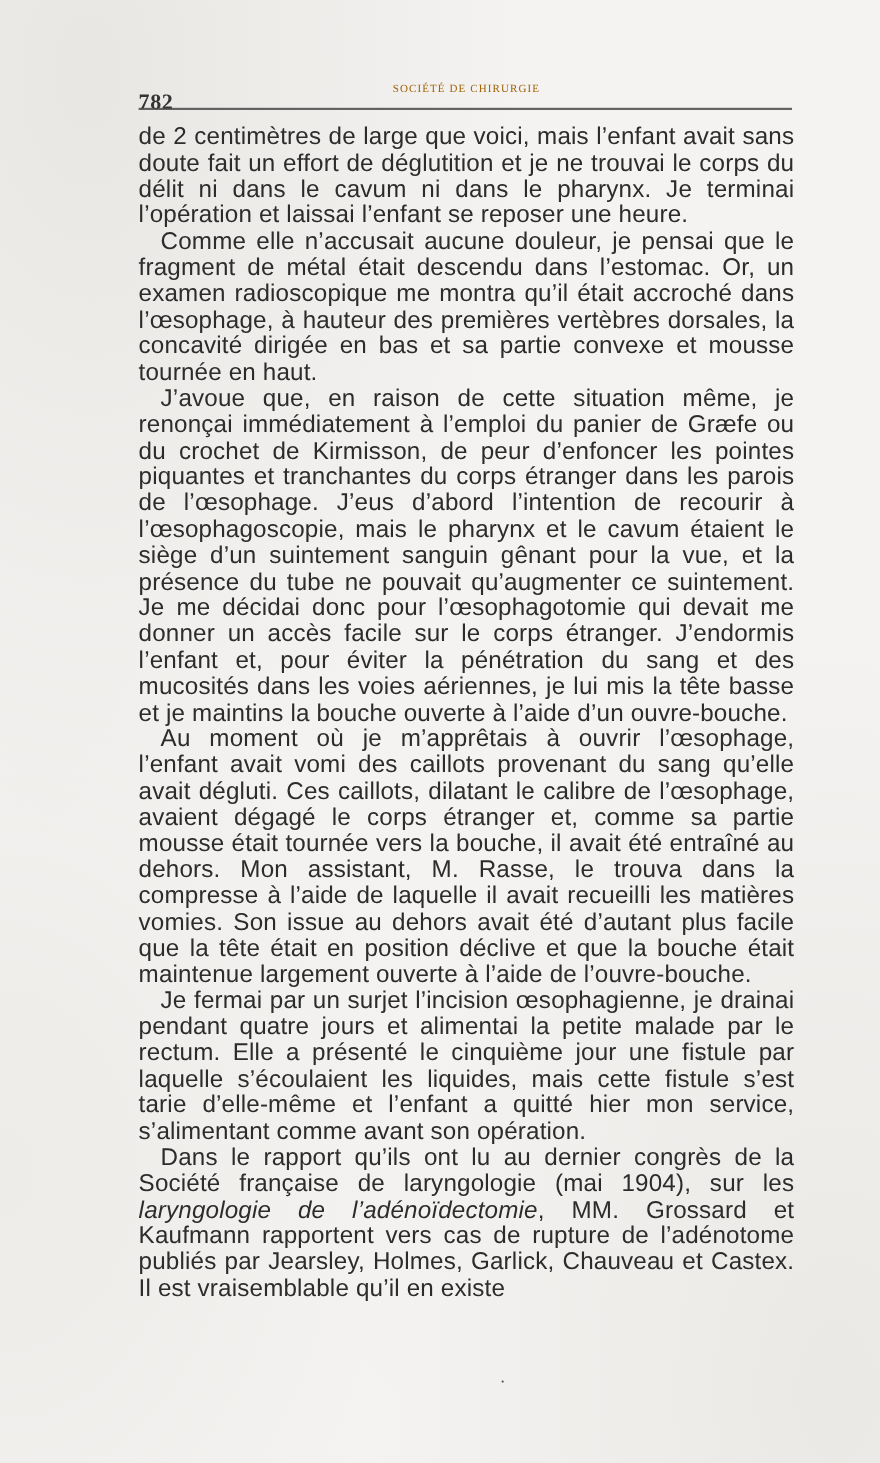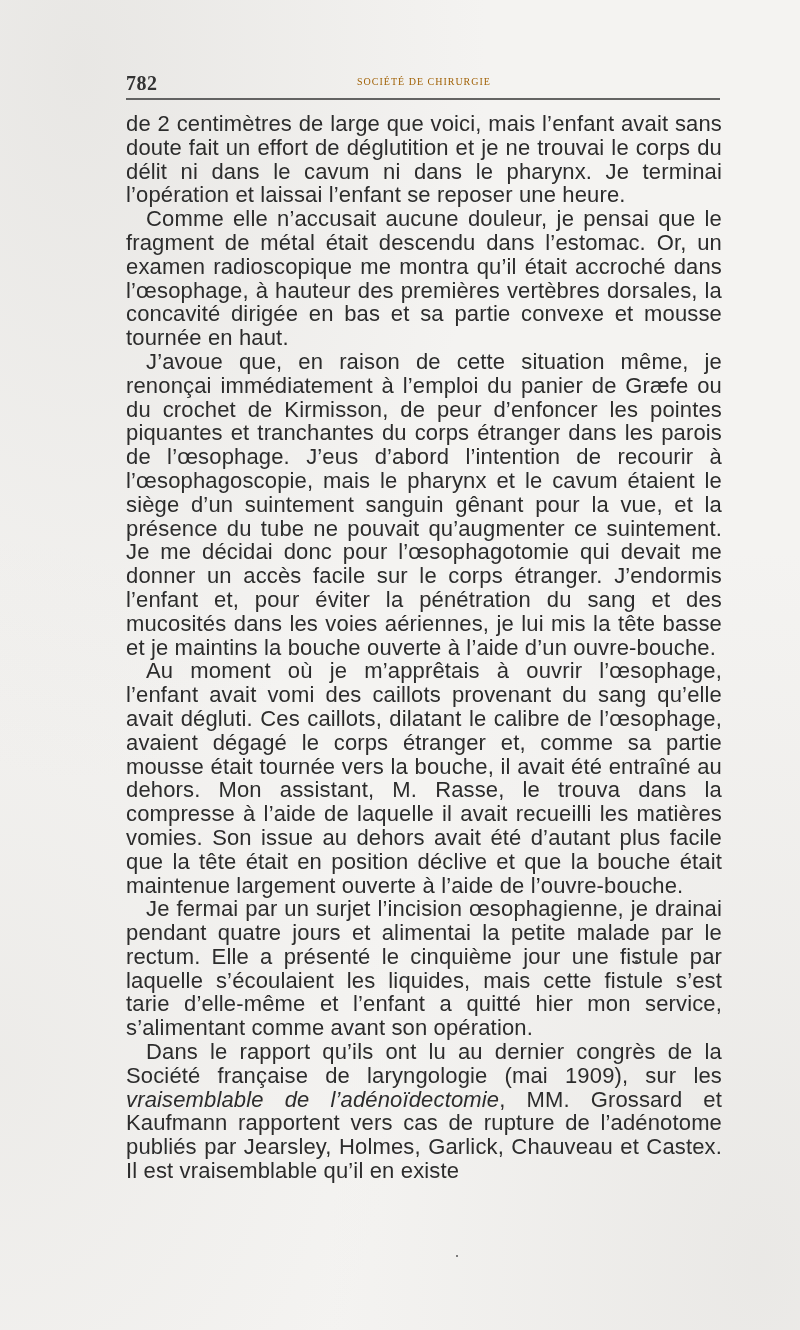--- a/index.html
+++ b/index.html
@@ -25,21 +25,21 @@
     top: 62px;
     width: 596px;
   }
   .running-head {
     position: relative;
     height: 36px;
   }
   .page-number {
     position: absolute;
     left: 0;
-    top: 10px;
+    top: 20px;
     font-family: "Liberation Serif", serif;
     font-weight: bold;
     font-size: 20px;
     color: #333;
     letter-spacing: 0.5px;
   }
   .journal-title {
     position: absolute;
     left: 0;
     right: 0;
@@ -94,18 +94,18 @@
     <span class="journal-title">SOCIÉTÉ DE CHIRURGIE</span>
   </div>
   <div class="head-rule"></div>
 
   <div class="body-text" id="body-text">
     <p><span>de 2 centimètres de large que voici, mais l’enfant avait sans doute fait un effort de déglutition et je ne trouvai le corps du délit ni dans le cavum ni dans le pharynx. Je terminai l’opération et laissai l’enfant se reposer une heure.</span></p>
     <p class="indent"><span>Comme elle n’accusait aucune douleur, je pensai que le fragment de métal était descendu dans l’estomac. Or, un examen radioscopique me montra qu’il était accroché dans l’œsophage, à hauteur des premières vertèbres dorsales, la concavité dirigée en bas et sa partie convexe et mousse tournée en haut.</span></p>
     <p class="indent"><span>J’avoue que, en raison de cette situation même, je renonçai immédiatement à l’emploi du panier de Græfe ou du crochet de Kirmisson, de peur d’enfoncer les pointes piquantes et tranchantes du corps étranger dans les parois de l’œsophage. J’eus d’abord l’intention de recourir à l’œsophagoscopie, mais le pharynx et le cavum étaient le siège d’un suintement sanguin gênant pour la vue, et la présence du tube ne pouvait qu’augmenter ce suintement. Je me décidai donc pour l’œsophagotomie qui devait me donner un accès facile sur le corps étranger. J’endormis l’enfant et, pour éviter la pénétration du sang et des mucosités dans les voies aériennes, je lui mis la tête basse et je maintins la bouche ouverte à l’aide d’un ouvre-bouche.</span></p>
     <p class="indent"><span>Au moment où je m’apprêtais à ouvrir l’œsophage, l’enfant avait vomi des caillots provenant du sang qu’elle avait dégluti. Ces caillots, dilatant le calibre de l’œsophage, avaient dégagé le corps étranger et, comme sa partie mousse était tournée vers la bouche, il avait été entraîné au dehors. Mon assistant, M. Rasse, le trouva dans la compresse à l’aide de laquelle il avait recueilli les matières vomies. Son issue au dehors avait été d’autant plus facile que la tête était en position déclive et que la bouche était maintenue largement ouverte à l’aide de l’ouvre-bouche.</span></p>
     <p class="indent"><span>Je fermai par un surjet l’incision œsophagienne, je drainai pendant quatre jours et alimentai la petite malade par le rectum. Elle a présenté le cinquième jour une fistule par laquelle s’écoulaient les liquides, mais cette fistule s’est tarie d’elle-même et l’enfant a quitté hier mon service, s’alimentant comme avant son opération.</span></p>
-    <p class="indent"><span>Dans le rapport qu’ils ont lu au dernier congrès de la Société française de laryngologie (mai 1909), sur les </span><em>vraisemblable de l’adénoïdectomie</em><span>, MM. Grossard et Kaufmann rapportent vers cas de rupture de l’adénotome publiés par Jearsley, Holmes, Garlick, Chauveau et Castex. Il est vraisemblable qu’il en existe</span></p>
+    <p class="indent"><span>Dans le rapport qu’ils ont lu au dernier congrès de la Société française de laryngologie (mai 1904), sur les </span><em>laryngologie de l’adénoïdectomie</em><span>, MM. Grossard et Kaufmann rapportent vers cas de rupture de l’adénotome publiés par Jearsley, Holmes, Garlick, Chauveau et Castex. Il est vraisemblable qu’il en existe</span></p>
   </div>
 </div>
 
 <span class="speck" style="left:635px;top:960px;"></span>
 <span class="speck" style="left:456px;top:1255px;width:2px;height:2px;"></span>
 
 </body></html>

